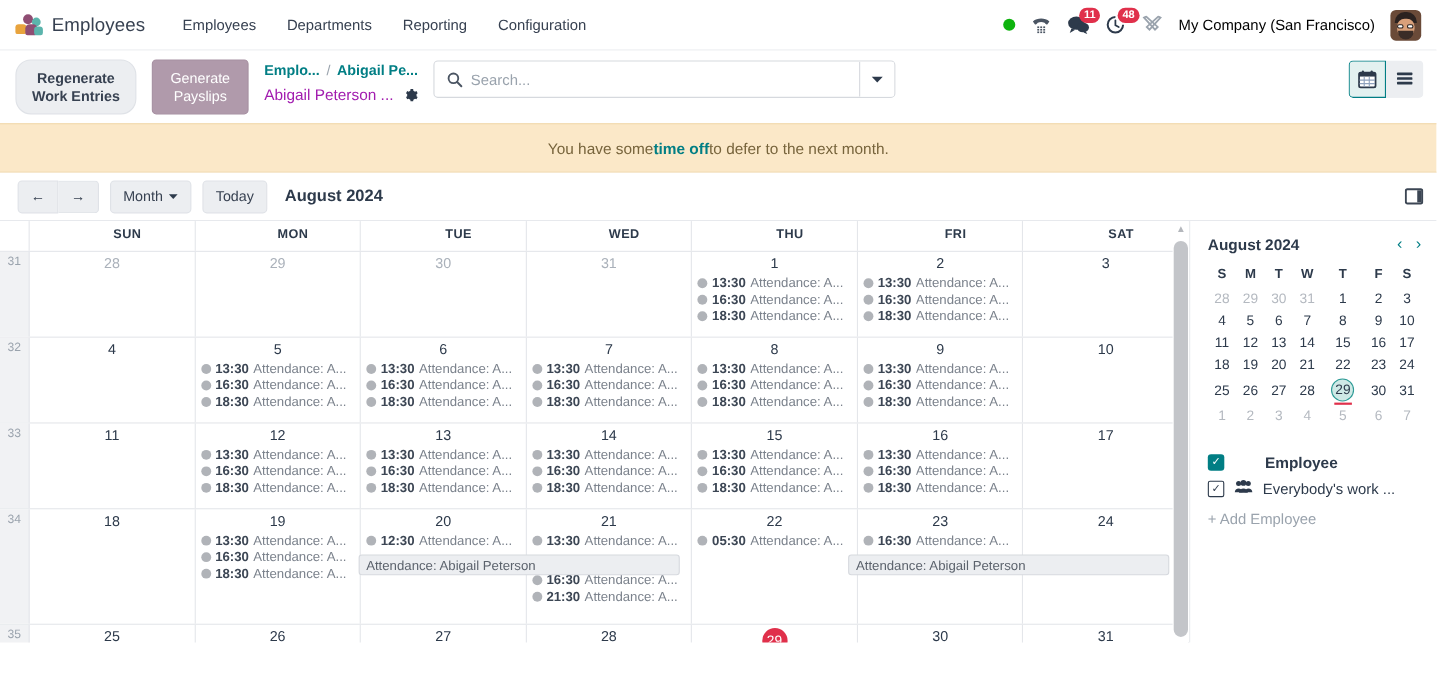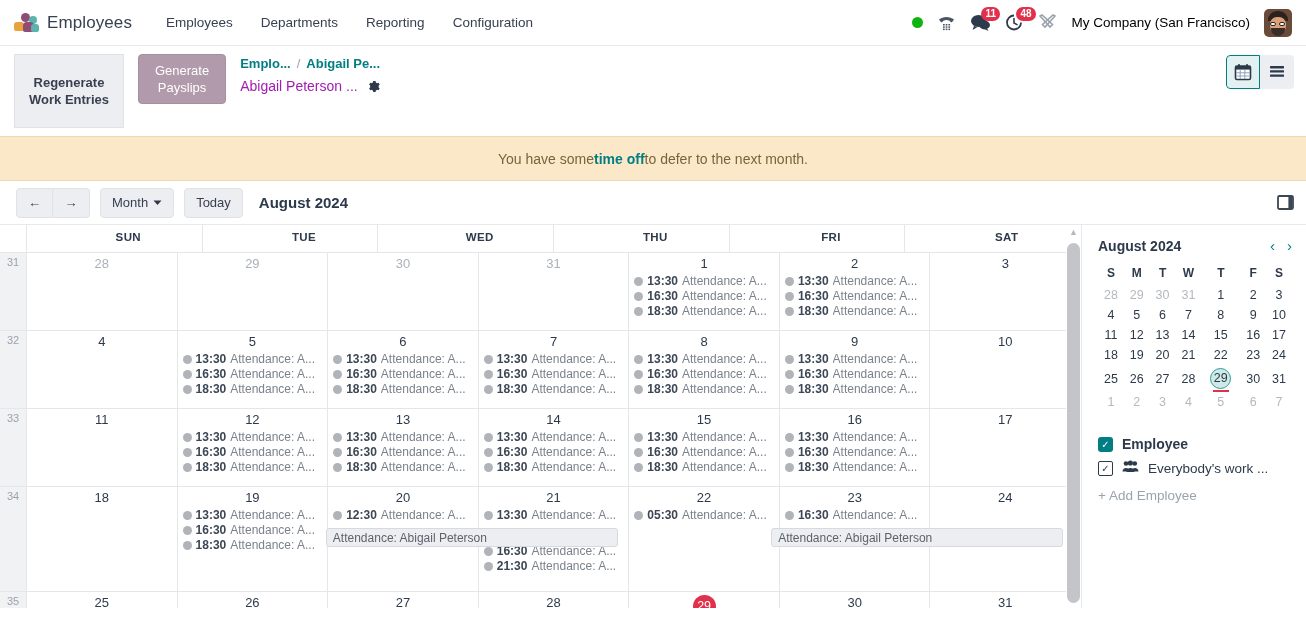--- a/index.html
+++ b/index.html
@@ -44,23 +44,23 @@
   }
   .avatar .hair { position: absolute; left: 4px; top: 2px; width: 20px; height: 10px; background: #2b2220; border-radius: 9px 9px 0 0; }
   .avatar .face { position: absolute; left: 6px; top: 8px; width: 16px; height: 17px; background: #d9a07a; border-radius: 7px 7px 8px 8px; }
   .avatar .gl { position: absolute; top: 13px; width: 6px; height: 4px; border: 1.2px solid #2b2220; border-radius: 2px; background: #fff; }
   .avatar .gl.l { left: 6px; } .avatar .gl.r { left: 15px; }
   .avatar .beard { position: absolute; left: 7px; top: 19px; width: 14px; height: 8px; background: #3a2c27; border-radius: 0 0 7px 7px; }
 
   
   .cp { display: flex; align-items: flex-start; padding: 8px 12px 8px 14px; gap: 0; background: #fff; }
   .btn-plain {
-    background: #eceef1; border: 1px solid #dfe2e7; border-radius: 0;
+    background: #eceef1; border: 1px solid #dfe2e7; border-radius: 14px;
     color: #374151; font-size: 13px; font-weight: 700; line-height: 17px;
-    padding: 19px 14px; text-align: center; cursor: pointer; white-space: pre-line;
+    padding: 7px 14px; text-align: center; cursor: pointer; white-space: pre-line;
   }
   .btn-purple {
     background: #b09aab; border: 1px solid #a68fa1; border-radius: 4px;
     color: #fff; font-size: 13px; line-height: 17px; padding: 7px 16px;
     text-align: center; cursor: pointer; white-space: pre-line; margin-left: 14px;
   }
   .bc-wrap { margin-left: 14px; padding-top: 2px; }
   .bc { display: flex; align-items: center; gap: 6px; font-size: 13px; }
   .bc a { color: #017e84; text-decoration: none; font-weight: 700; cursor: pointer; }
   .bc .sep { color: #9aa3ad; }
@@ -168,21 +168,21 @@
   table.mini td .sel {
     display: inline-block; width: 21px; height: 21px; line-height: 19px; border-radius: 50%;
     background: #cfe9e6; border: 1px solid #2e9b96; color: #2d3a4b; font-size: 12.5px;
   }
   table.mini td .uline { position: absolute; left: 50%; transform: translateX(-50%); bottom: 0px; width: 16px; height: 2px; background: #e0304b; }
   .filt-hdr { display: flex; align-items: center; gap: 9px; margin-top: 24px; }
   .cbx-teal {
     width: 15px; height: 15px; background: #017e84; border-radius: 3px; display: flex;
     align-items: center; justify-content: center; color: #fff; font-size: 10px; cursor: pointer; flex: none;
   }
-  .filt-hdr-label { font-size: 14px; font-weight: 700; color: #2d3a4b; }
+  .filt-hdr-label { font-size: 14px; font-weight: 700; color: #2d3a4b; margin-left: 28px; }
   .filt-row { display: flex; align-items: center; gap: 9px; margin-top: 8px; }
   .cbx-white {
     width: 15px; height: 15px; background: #fff; border: 1.5px solid #2d3a4b; border-radius: 2px;
     display: flex; align-items: center; justify-content: center; color: #2d3a4b; font-size: 10px; cursor: pointer; flex: none;
   }
   .filt-row-label { font-size: 13.5px; color: #2d3a4b; overflow: hidden; text-overflow: ellipsis; white-space: nowrap; }
   .addemp { margin-top: 12px; font-size: 13.5px; color: #9aa3ad; cursor: pointer; }
 </style>
 </head>
 <body>
@@ -270,20 +270,34 @@
     <div class="bc-title">
       <span>Abigail Peterson ...</span>
       <span class="gear">
         <svg width="13" height="13" viewBox="0 0 13 13">
             <path d="M6.5 4.2a2.3 2.3 0 1 0 0 4.6 2.3 2.3 0 0 0 0-4.6zm5.2 2.3c0-.3 0-.6-.1-.9l1.1-.8-1.1-2-1.3.5a5 5 0 0 0-1.5-.9L8.6 1H6.2l-.2 1.4c-.6.2-1 .5-1.5.9L3.2 2.8l-1.1 2 1.1.8a5.6 5.6 0 0 0 0 1.8l-1.1.8 1.1 2 1.3-.5c.4.4.9.7 1.5.9L6.2 12h2.4l.2-1.4c.6-.2 1-.5 1.5-.9l1.3.5 1.1-2-1.1-.8c.1-.3.1-.6.1-.9z" fill="#2d3a4b"></path>
           </svg>
       </span>
     </div>
   </div>
 
+  <div class="searchbox">
+    <span class="sicon">
+      <svg width="15" height="15" viewBox="0 0 15 15">
+          <circle cx="6.2" cy="6.2" r="4.4" fill="none" stroke="#4b5563" stroke-width="1.7"></circle>
+          <path d="M9.6 9.6L13.4 13.4" stroke="#4b5563" stroke-width="1.8" stroke-linecap="round"></path>
+        </svg>
+    </span>
+    <input type="text" placeholder="Search..." style="">
+    <span class="caret">
+      <svg width="11" height="7" viewBox="0 0 11 7">
+          <path d="M0.5 0.8L5.5 6 10.5 0.8z" fill="#2d3a4b"></path>
+        </svg>
+    </span>
+  </div>
 
   <div class="viewsw">
     <span class="vbtn active">
       <svg width="18" height="18" viewBox="0 0 18 18">
           <rect x="1.5" y="3" width="15" height="13.5" rx="1.5" fill="#fff" stroke="#2d3a4b" stroke-width="1.6"></rect>
           <rect x="1.5" y="3" width="15" height="3.6" fill="#2d3a4b"></rect>
           <rect x="4" y="1" width="2" height="3.4" rx="1" fill="#2d3a4b"></rect>
           <rect x="12" y="1" width="2" height="3.4" rx="1" fill="#2d3a4b"></rect>
           <g stroke="#8fa2bd" stroke-width="1">
             <path d="M6.2 7v9M10.8 7v9M2 9.8h14M2 13h14"></path>
@@ -326,20 +340,21 @@
       </svg>
   </span>
 </div>
 
 <div class="main">
 
   <div class="calwrap">
     <div class="dayhdr">
       <div class="wkgutter"></div>
       <div class="dh">SUN</div>
+      <div class="dh">MON</div>
       <div class="dh">TUE</div>
       <div class="dh">WED</div>
       <div class="dh">THU</div>
       <div class="dh">FRI</div>
       <div class="dh">SAT</div>
     </div>
     <div class="weeks" id="weeks">
         <div class="wkrow" style="height: 78px;">
           <div class="wknum">31</div>
           <div class="cells">

